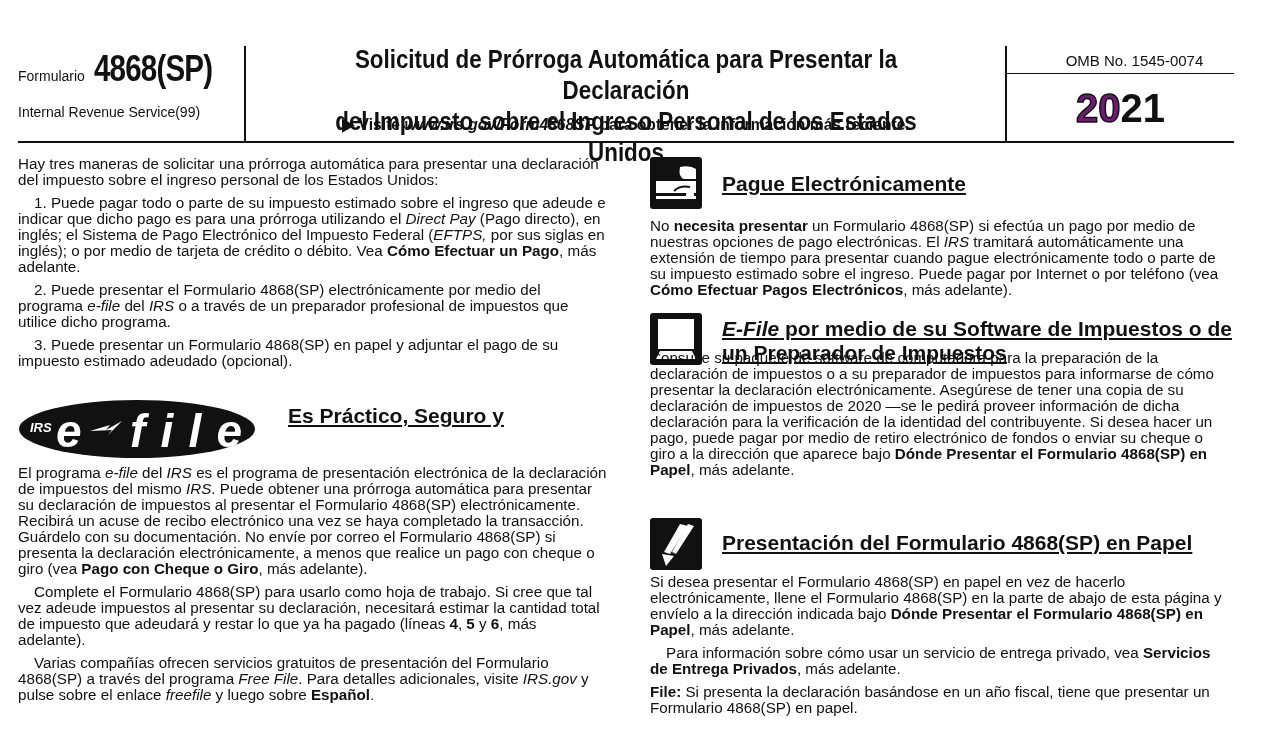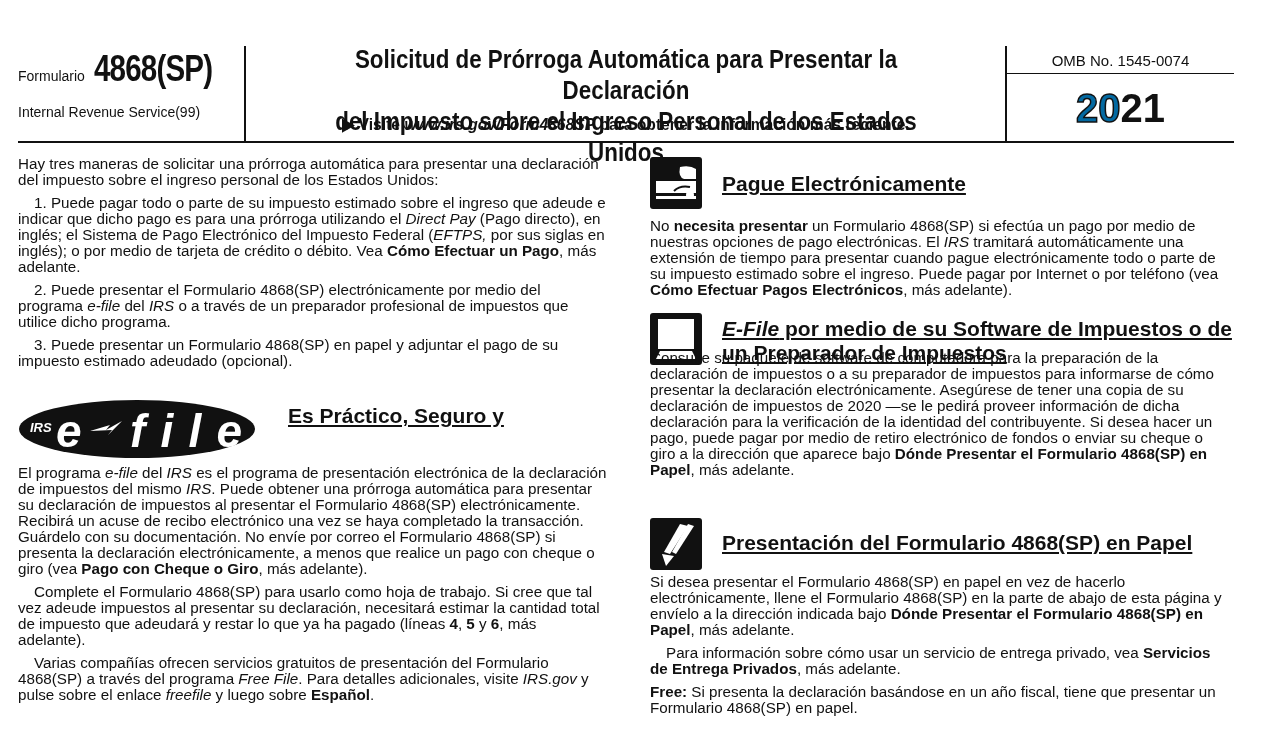--- a/index.html
+++ b/index.html
@@ -15,23 +15,23 @@
   .dept span.code { margin-left:0; }
   .vline1 { left:244px; top:46px; width:2px; height:96px; background:#111; }
   .vline2 { left:1005px; top:46px; width:2px; height:96px; background:#111; }
   .hline-bottom { left:18px; top:141px; width:1216px; height:2px; background:#111; }
   .hline-omb { left:1007px; top:73px; width:227px; height:1px; background:#111; }
   .title { left:248px; top:44px; width:756px; text-align:center; font-size:26px; font-weight:bold;
            line-height:31px; transform:scaleX(0.86); transform-origin:center top; }
   .subtitle { left:248px; top:114px; width:756px; text-align:center; font-size:17px; font-weight:bold;
               transform:scaleX(0.92); transform-origin:center top; }
   .subtitle i { font-style:italic; }
-  .omb { left:1007px; top:52px; width:227px; text-align:center; font-size:15px; }
+  .omb { left:1007px; top:52px; width:227px; text-align:center; font-size:15px;padding-left:14px; }
   .year { left:1007px; top:86px; width:227px; text-align:center; font-size:40px; font-weight:bold; }
-  .year .outline { color:#0369a1; -webkit-text-stroke:1.5px #111; }
+  .year .outline { color:#701a75; -webkit-text-stroke:1.5px #111; }
   
   .col { font-size:15.2px; line-height:16px; }
   .col p { margin:0 0 7px 0; }
   .col .ind { text-indent:16px; }
   .left-col { left:18px; top:156px; width:590px; }
   .right-col { left:650px; width:580px; }
   .h2 { font-size:21px; font-weight:bold; line-height:24px;text-decoration:underline; }
   
   .icon-box { width:52px; height:52px; background:#111; border-radius:3px; }
   .efile-logo { left:18px; top:399px; width:238px; height:60px; }
@@ -120,14 +120,14 @@
   <svg width="52" height="52" viewBox="0 0 52 52">
     <path d="M30 6 L38 8 L20 36 L14 34 Z" fill="#fff"></path>
     <path d="M38 6 L44 8 L26 36 L22 34 Z" fill="#fff"></path>
     <path d="M12 36 L24 38 L16 48 Z" fill="#fff"></path>
   </svg>
 </div>
 <div class="abs h2" style="left:722px;top:531px;">Presentación del Formulario 4868(SP) en Papel</div>
 <div class="abs col right-col" style="top:574px;">
   <p><span>Si desea presentar el Formulario 4868(SP) en papel en vez de hacerlo electrónicamente, llene el Formulario 4868(SP) en la parte de abajo de esta página y envíelo a la dirección indicada bajo </span><b>Dónde Presentar el Formulario 4868(SP) en Papel</b><span>, más adelante.</span></p>
   <p class="ind"><span>Para información sobre cómo usar un servicio de entrega privado, vea </span><b>Servicios de Entrega Privados</b><span>, más adelante.</span></p>
-  <p><b>Free:</b><span> Si presenta la declaración basándose en un año fiscal, tiene que presentar un Formulario 4868(SP) en papel.</span></p>
+  <p><b>File:</b><span> Si presenta la declaración basándose en un año fiscal, tiene que presentar un Formulario 4868(SP) en papel.</span></p>
 </div>
 
 </body></html>

